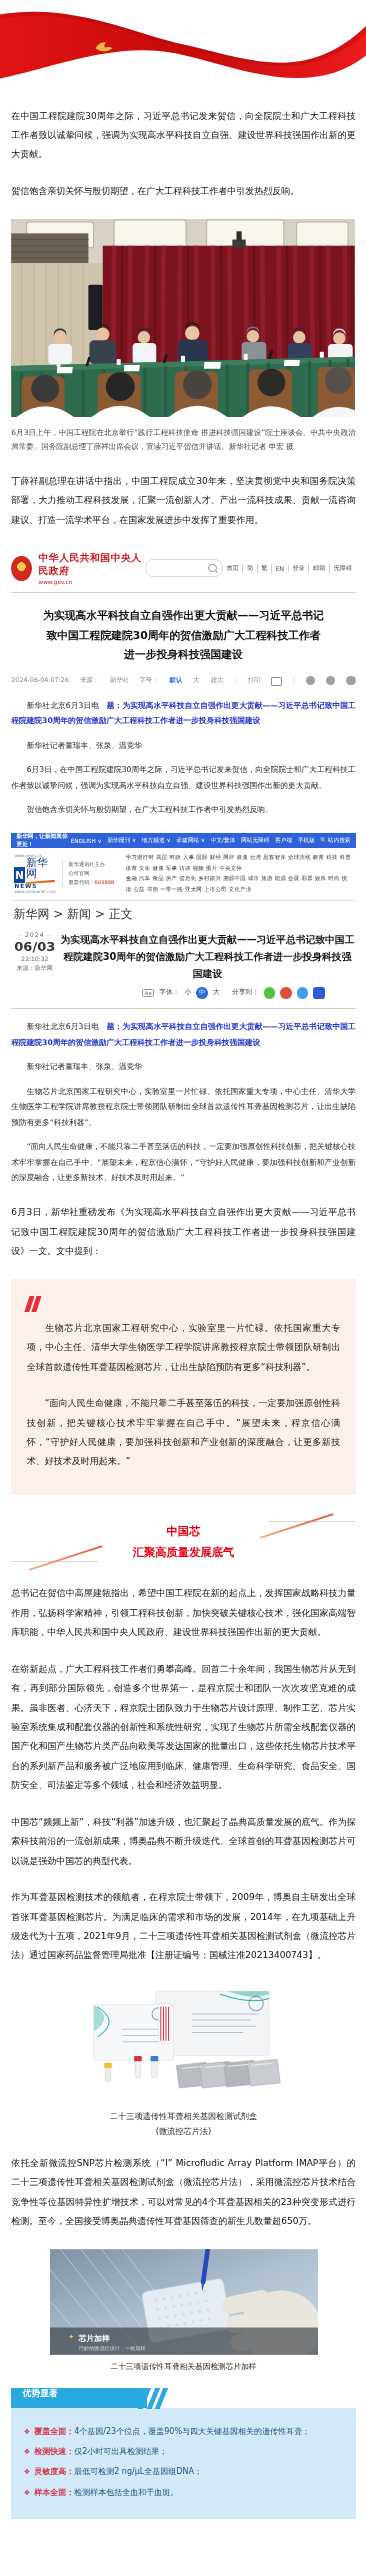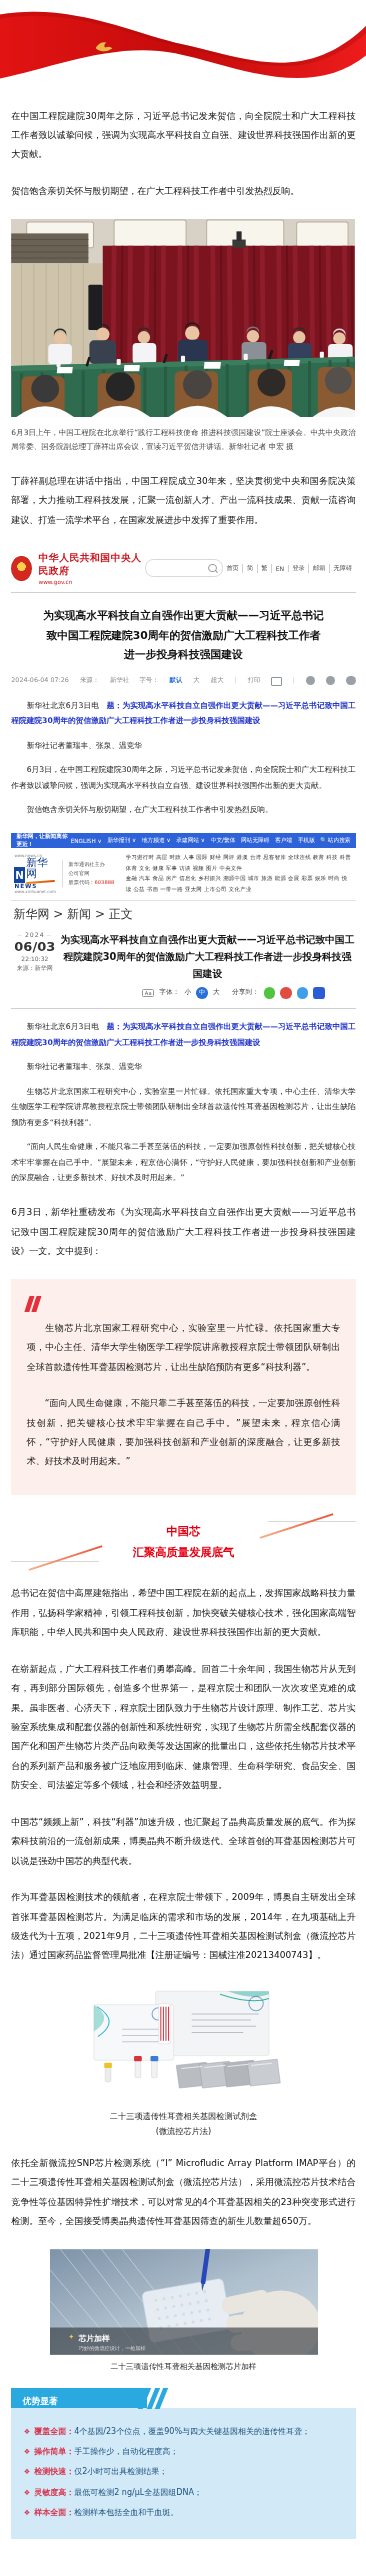--- a/index.html
+++ b/index.html
@@ -78,21 +78,21 @@
   .sec-head{position:relative;text-align:center;margin:23px 0 5.2px 0;padding:3.1px 0;}
   .sec-head .l1,.sec-head .l2{color:#e60013;font-weight:800;font-size:11.3px;line-height:1.9;}
   .slash{position:absolute;height:1.5px;width:77px;background:linear-gradient(90deg,#f5b08a,#e8543a);}
   .slash.tr{right:20.6px;top:7.2px;transform:rotate(-18deg);}
   .slash.bl{left:15.5px;bottom:8.2px;transform:rotate(-18deg);}
   .hline{position:absolute;height:0.5px;background:#d8d8d8;width:88px;}
   .hline.tr{right:0;top:3.1px;}
   .hline.bl{left:0;bottom:5.2px;}
   
   .adv{margin:15.5px 0;}
-  .adv-tab{position:relative;width:124px;height:20.6px;background:#29a9e0;color:#fff;font-size:8.8px;font-weight:800;display:flex;align-items:flex-end;padding-left:11.3px;}
+  .adv-tab{position:relative;width:124px;height:20.6px;background:#29a9e0;color:#fff;font-size:8.8px;font-weight:800;display:flex;align-items:flex-start;padding-left:11.3px;}
   .adv-tab .stripes{position:absolute;right:-17.5px;top:0;height:20.6px;display:flex;gap:3.1px;}
   .adv-tab .stripes i{display:block;width:5.2px;height:20.6px;background:#29a9e0;transform:skewX(-22deg);}
   .adv-body{background:#d2eaf8;padding:13.4px 12.4px 15.5px 12.4px;}
   .adv-item{font-size:8px;line-height:2.55;color:#1d4f7e;text-align:justify;}
   .adv-item .dia{color:#d6354f;margin-right:4.1px;font-size:7.2px;}
   .adv-item .lab{color:#d6354f;font-weight:800;}
   .imgwrap{display:flex;justify-content:center;}
 </style>
 </head>
 <body>
@@ -558,21 +558,20 @@
       <div class="adv-tab">
         <span>优势显著</span>
         <span class="stripes">
             <i></i>
             <i></i>
             <i></i>
           </span>
       </div>
       <div class="adv-body">
         <div class="adv-item"><span class="dia">❖</span><span class="lab">覆盖全面：</span><span>4个基因/23个位点，覆盖90%与四大关键基因相关的遗传性耳聋；</span></div>
-        <div class="adv-item"><span class="dia">❖</span><span class="lab">操作简单：</span><span>手工操作少，自动化程度高；</span></div>
         <div class="adv-item"><span class="dia">❖</span><span class="lab">检测快速：</span><span>仅2小时可出具检测结果；</span></div>
         <div class="adv-item"><span class="dia">❖</span><span class="lab">灵敏度高：</span><span>最低可检测2 ng/μL全基因组DNA；</span></div>
         <div class="adv-item"><span class="dia">❖</span><span class="lab">样本全面：</span><span>检测样本包括全血和干血斑。</span></div>
       </div>
     </div>
 
   </div>
 </div>
 
 

